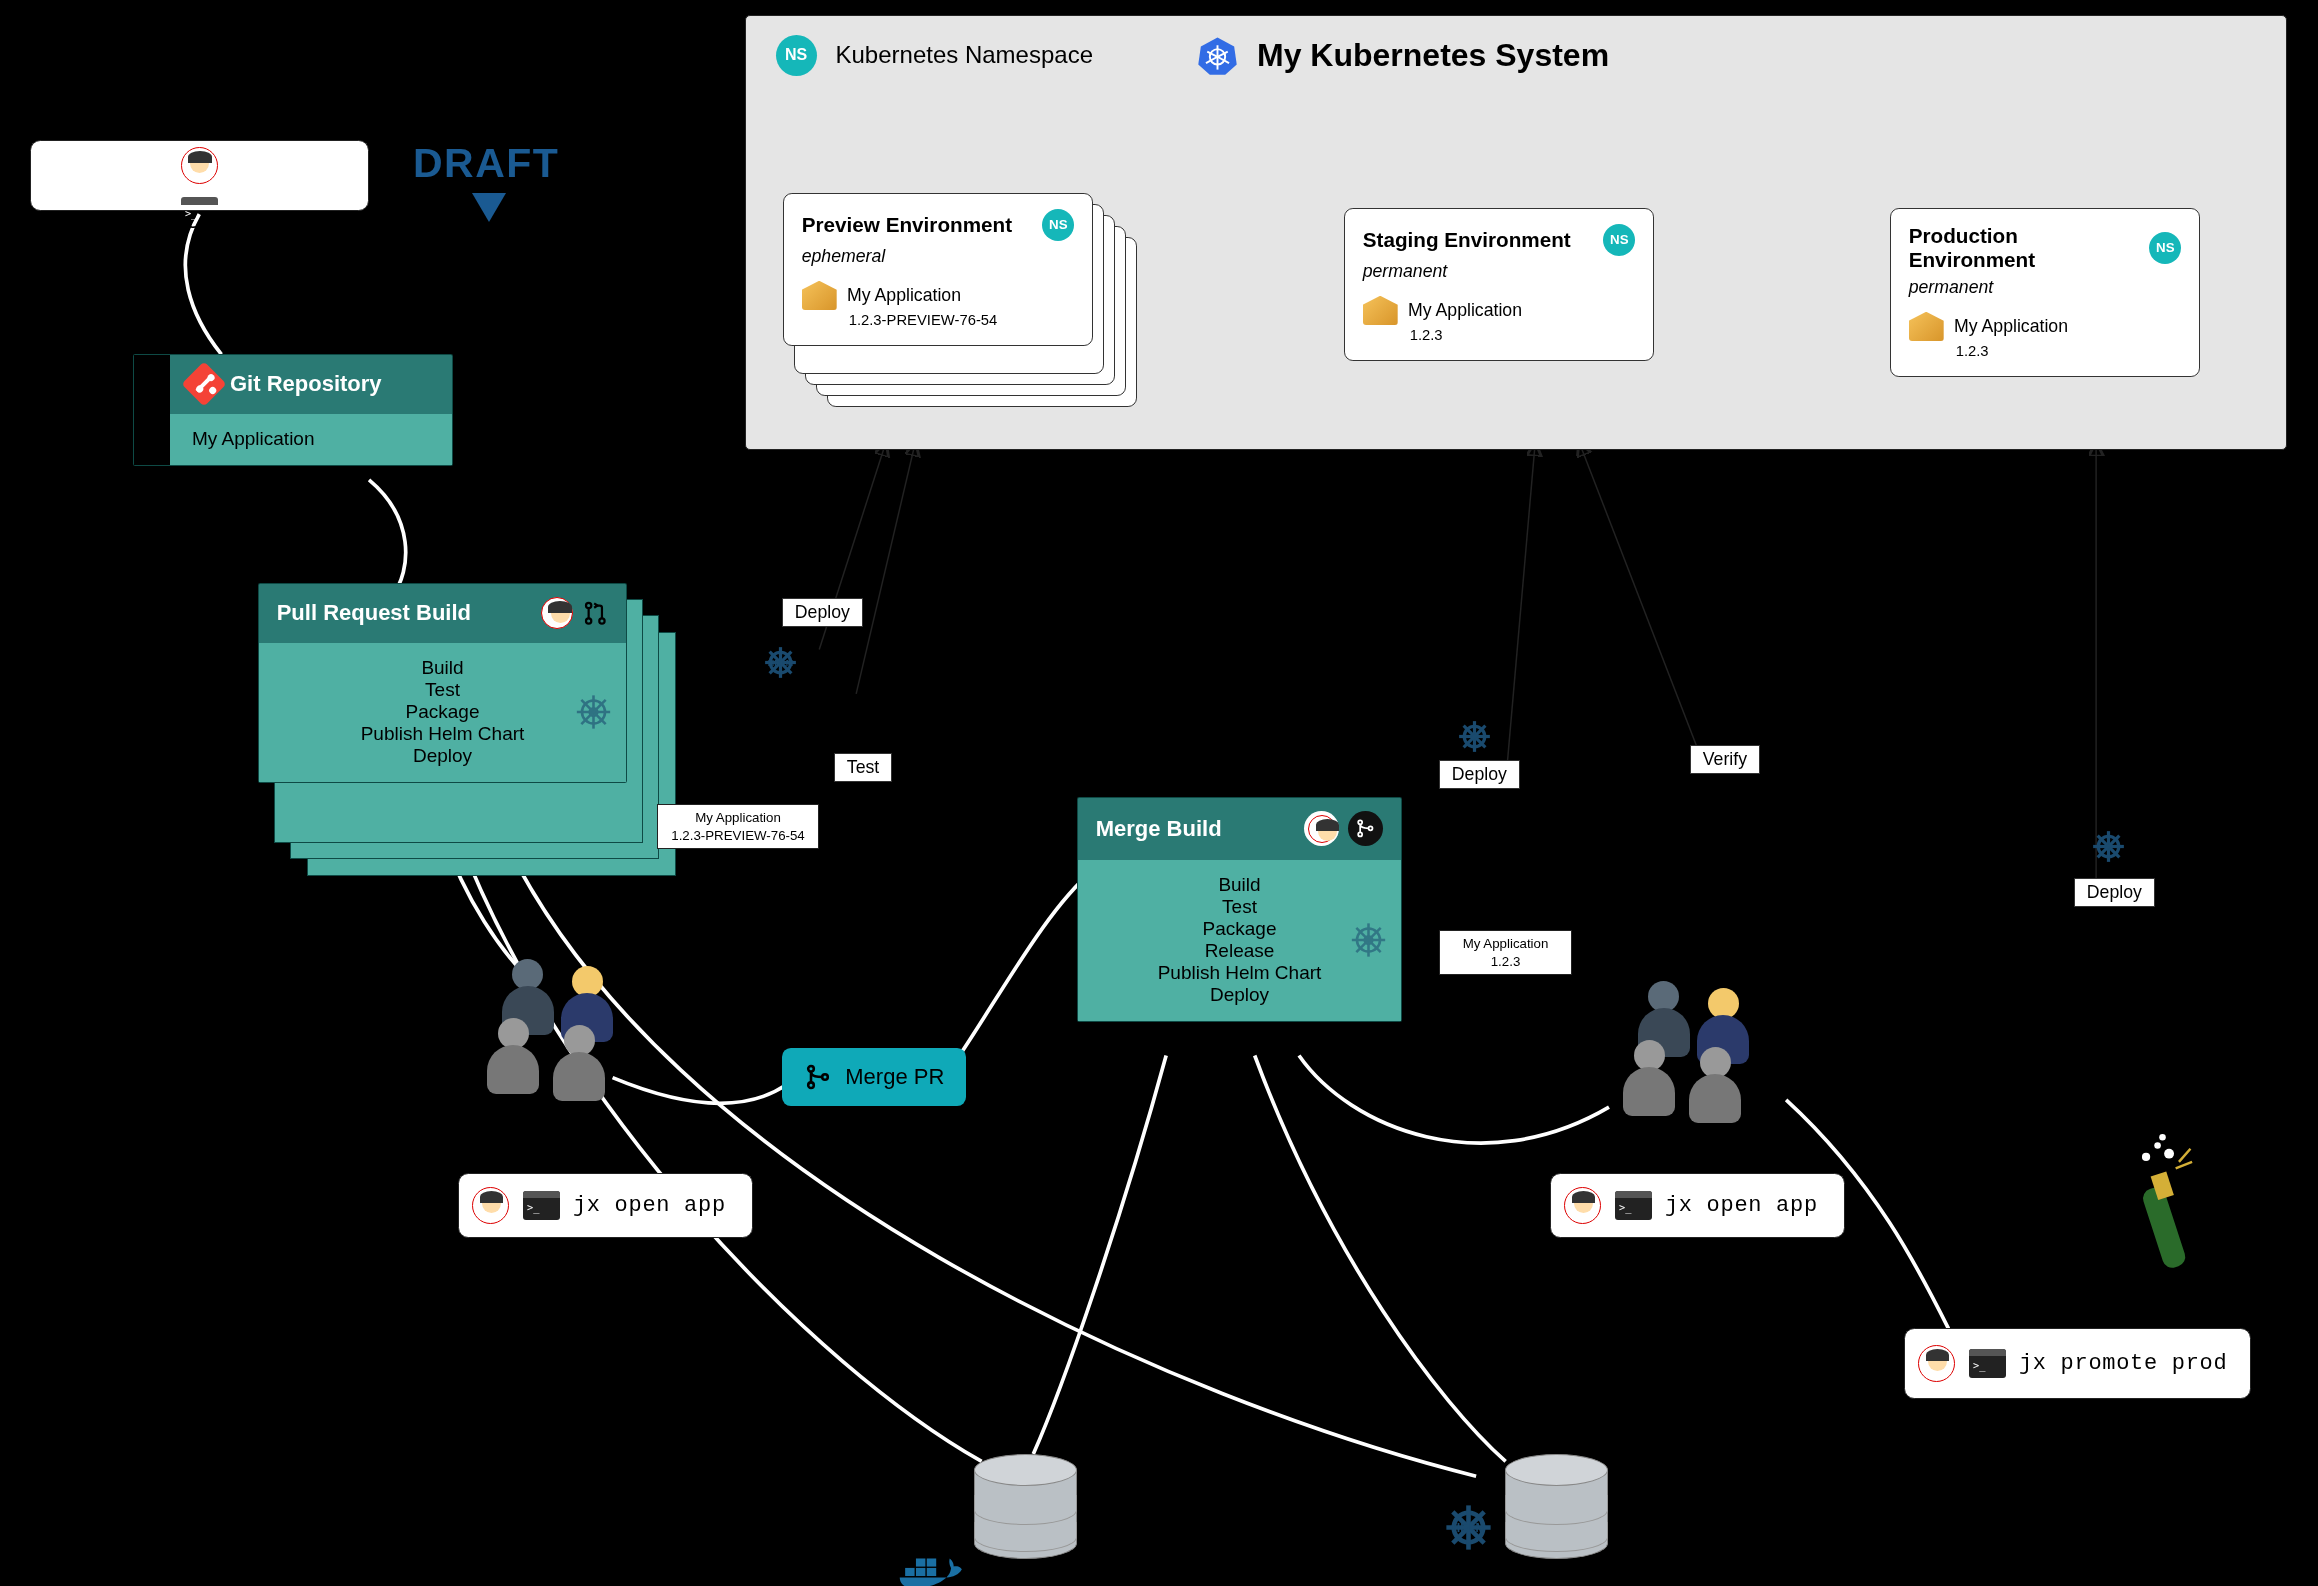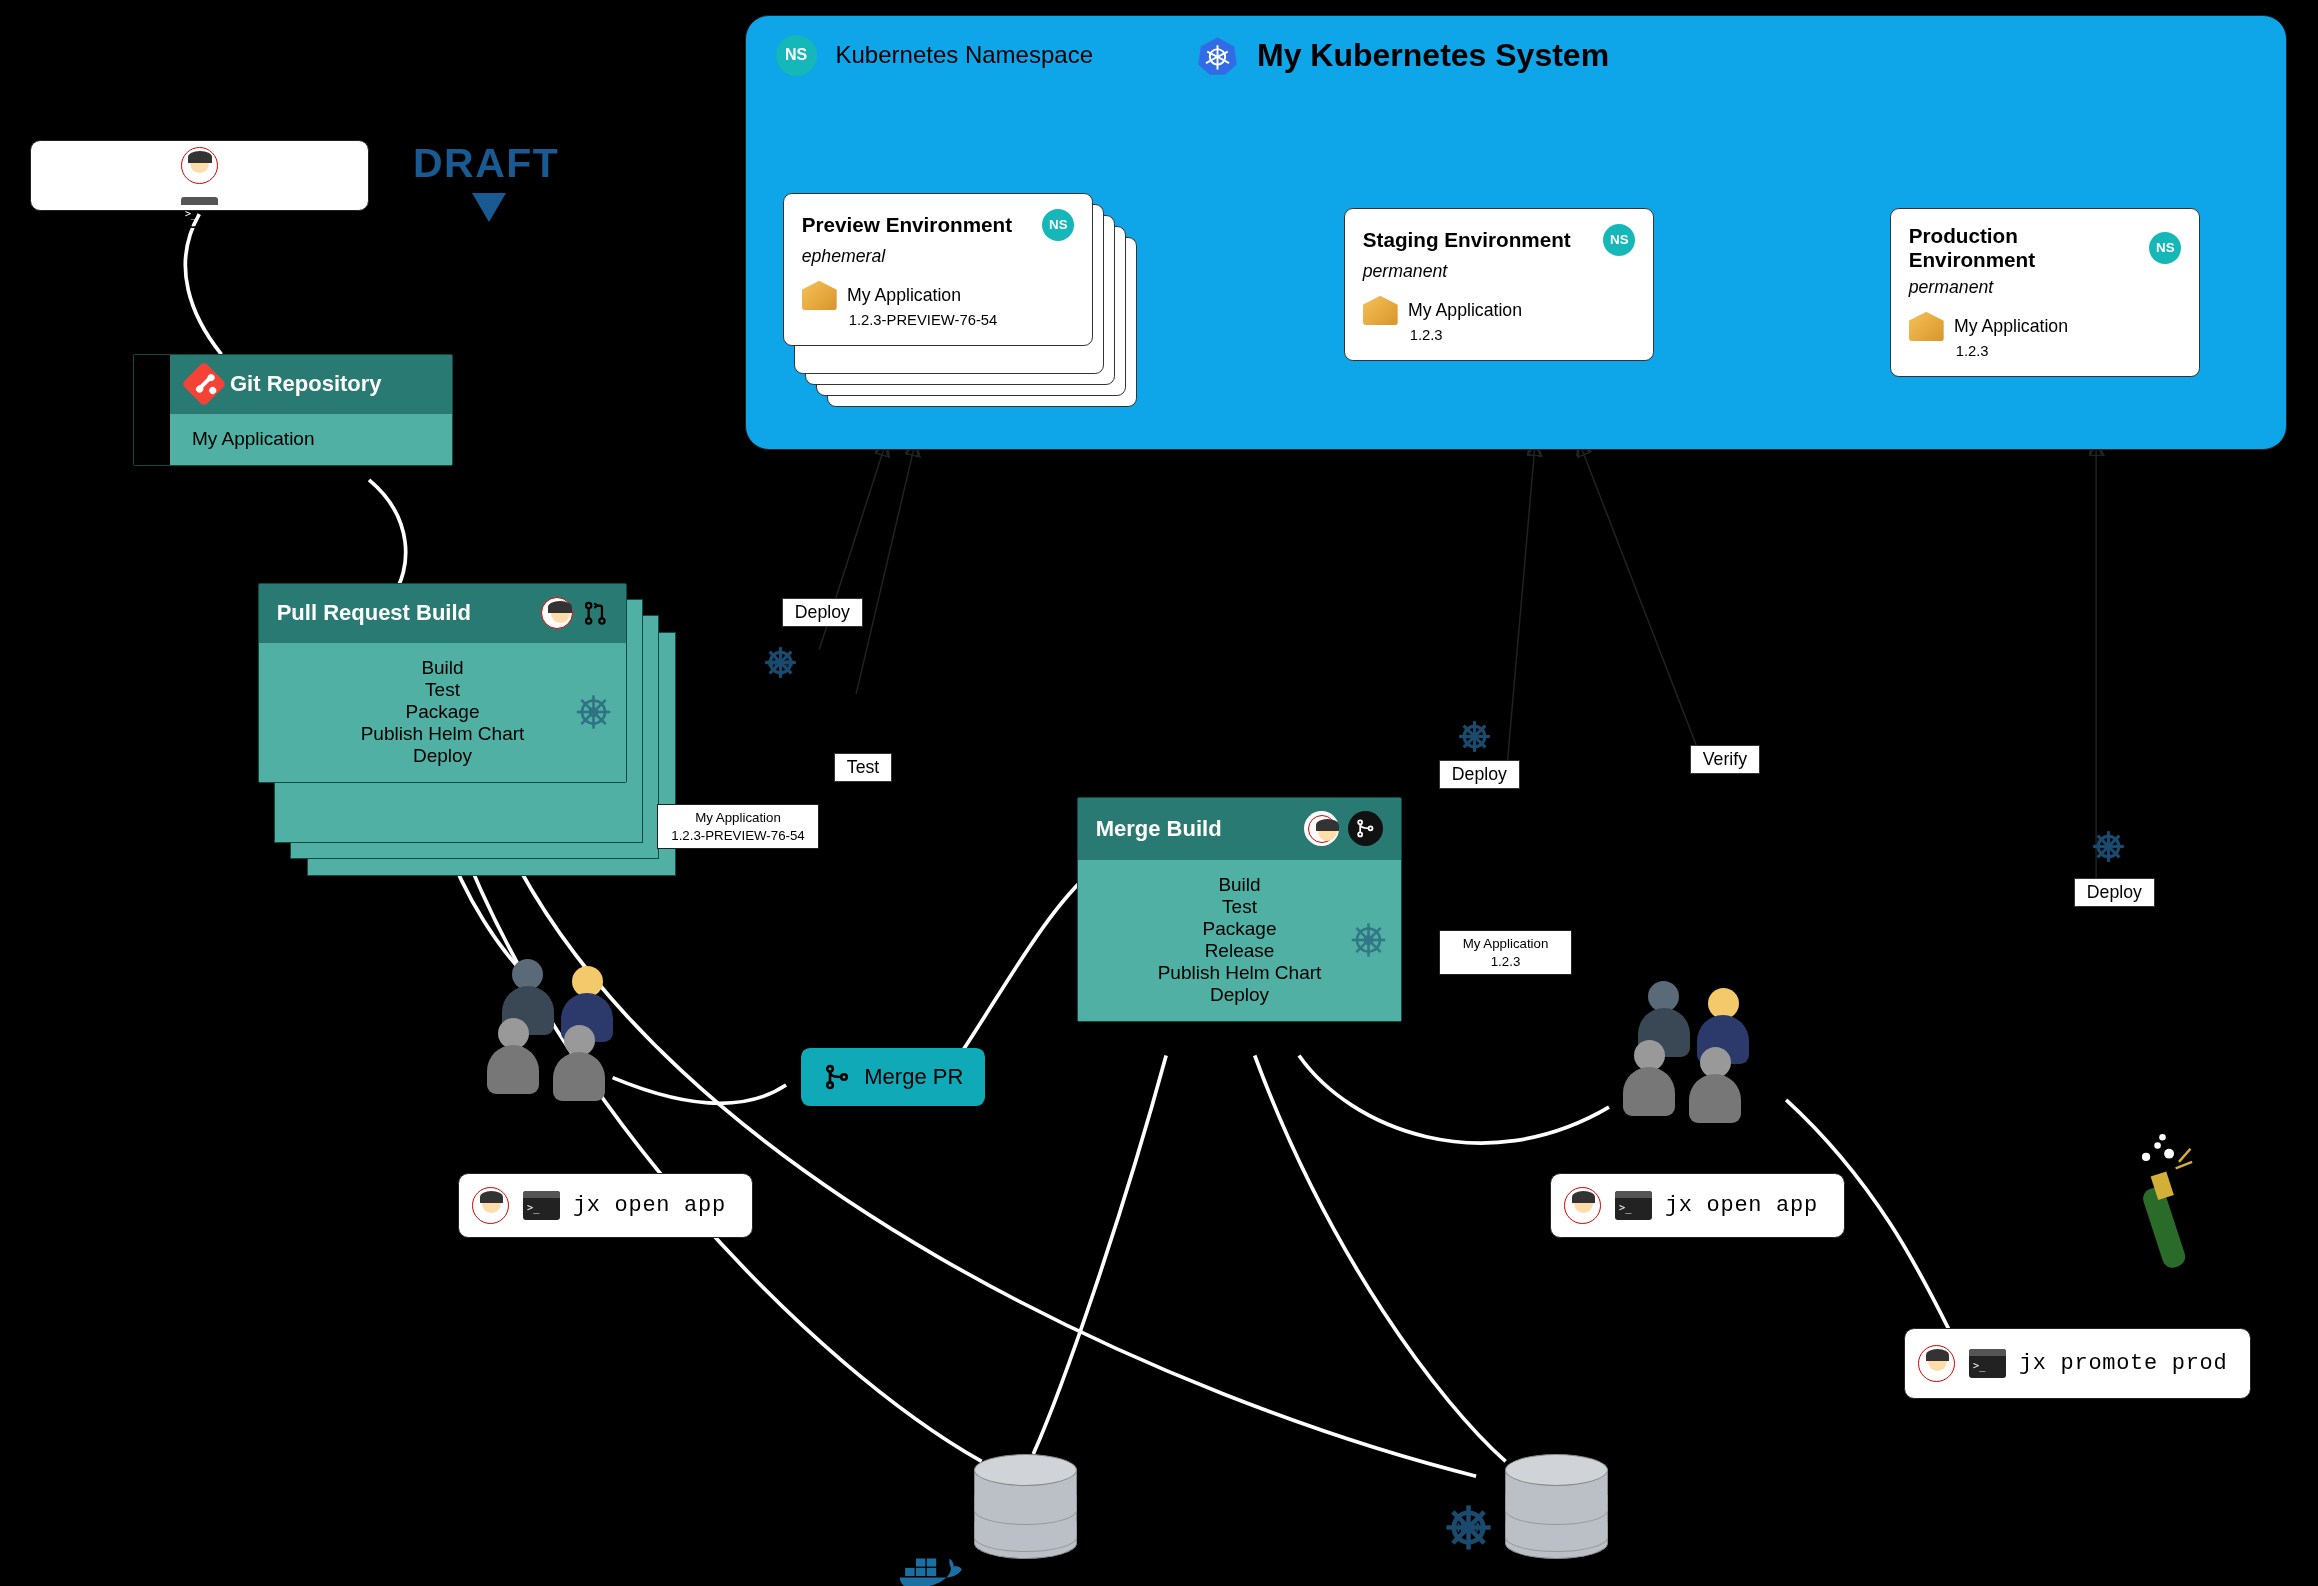--- a/index.html
+++ b/index.html
@@ -22,21 +22,21 @@
   
   .jenkins { display:inline-block; width:37px; height:37px; border-radius:50%; background:#fff; border:1.5px solid #d00; position:relative; flex-shrink:0; }
   .jenkins::before { content:""; position:absolute; width:19px; height:19px; background:#ffddaa; border-radius:50%; top:5.9px; left:8.9px; }
   .jenkins::after { content:""; position:absolute; width:23.6px; height:11.8px; background:#333; border-radius:50% 50% 0 0; top:3px; left:6.6px; }
 
   
   .ns-badge { display:inline-flex; align-items:center; justify-content:center; width:41px; height:41px; border-radius:50%; background:#15b7b9; color:#fff; font-weight:bold; font-size:16px; }
   .ns-badge.sm { width:32px; height:32px; font-size:13.3px; }
 
   
-  .k8s-panel { position:absolute; background:#0ea5e9; border:1.5px solid #222; border-radius:24px; }
+  .k8s-panel { position:absolute; background:#e5e5e5; border:1.5px solid #222; border-radius:5px; }
   .k8s-header { display:flex; align-items:center; gap:19px; padding:19px 29.5px; }
   .k8s-title { font-size:32px; font-weight:700; }
   .k8s-logo { width:41px; height:41px; flex-shrink:0; }
 
   
   .env-card { position:absolute; background:#fff; border:1.5px solid #333; border-radius:8.9px; padding:14.8px 17.7px 17.7px 17.7px; width:310px; }
   .env-title { font-size:20.7px; font-weight:700; display:flex; align-items:center; justify-content:space-between; }
   .env-sub { font-style:italic; font-size:17.7px; margin-top:5.9px; }
   .app-row { display:flex; align-items:center; gap:10.3px; margin-top:13.3px; }
   .app-name { font-size:17.7px; }
@@ -60,21 +60,21 @@
 
   
   .helm { display:inline-block; width:41px; height:41px; position:relative; }
   .helm svg { width:100%; height:100%; }
 
   
   .draft { position:absolute; color:#1a5a92; font-weight:800; font-size:41px; letter-spacing:1.5px; }
   .draft-arrow { position:absolute; width:0; height:0; border-left:17.7px solid transparent; border-right:17.7px solid transparent; border-top:29.5px solid #1a5a92; }
 
   
-  .merge-pr { position:absolute; background:#0fa9b8; color:#000; border-radius:8.9px; padding:14.8px 22px; display:flex; align-items:center; gap:13.3px; font-size:22px;margin-left:19px; }
+  .merge-pr { position:absolute; background:#0fa9b8; color:#000; border-radius:8.9px; padding:14.8px 22px; display:flex; align-items:center; gap:13.3px; font-size:22px; }
 
   
   .tag { position:absolute; background:#fff; border:0.7px solid #333; padding:3px 11.8px; font-size:17.7px; }
   .tag-app { position:absolute; background:#fff; border:0.7px solid #222; padding:4.4px 7.4px; font-size:13.3px; text-align:center; line-height:1.3; }
 
   
   .pr-stack .behind { position:absolute; background:#4fb0a3; border:0.7px solid #0e4a45; }
 
   
   .mb-ic { width:35px; height:35px; border-radius:50%; background:#fff; display:inline-flex; align-items:center; justify-content:center; }

